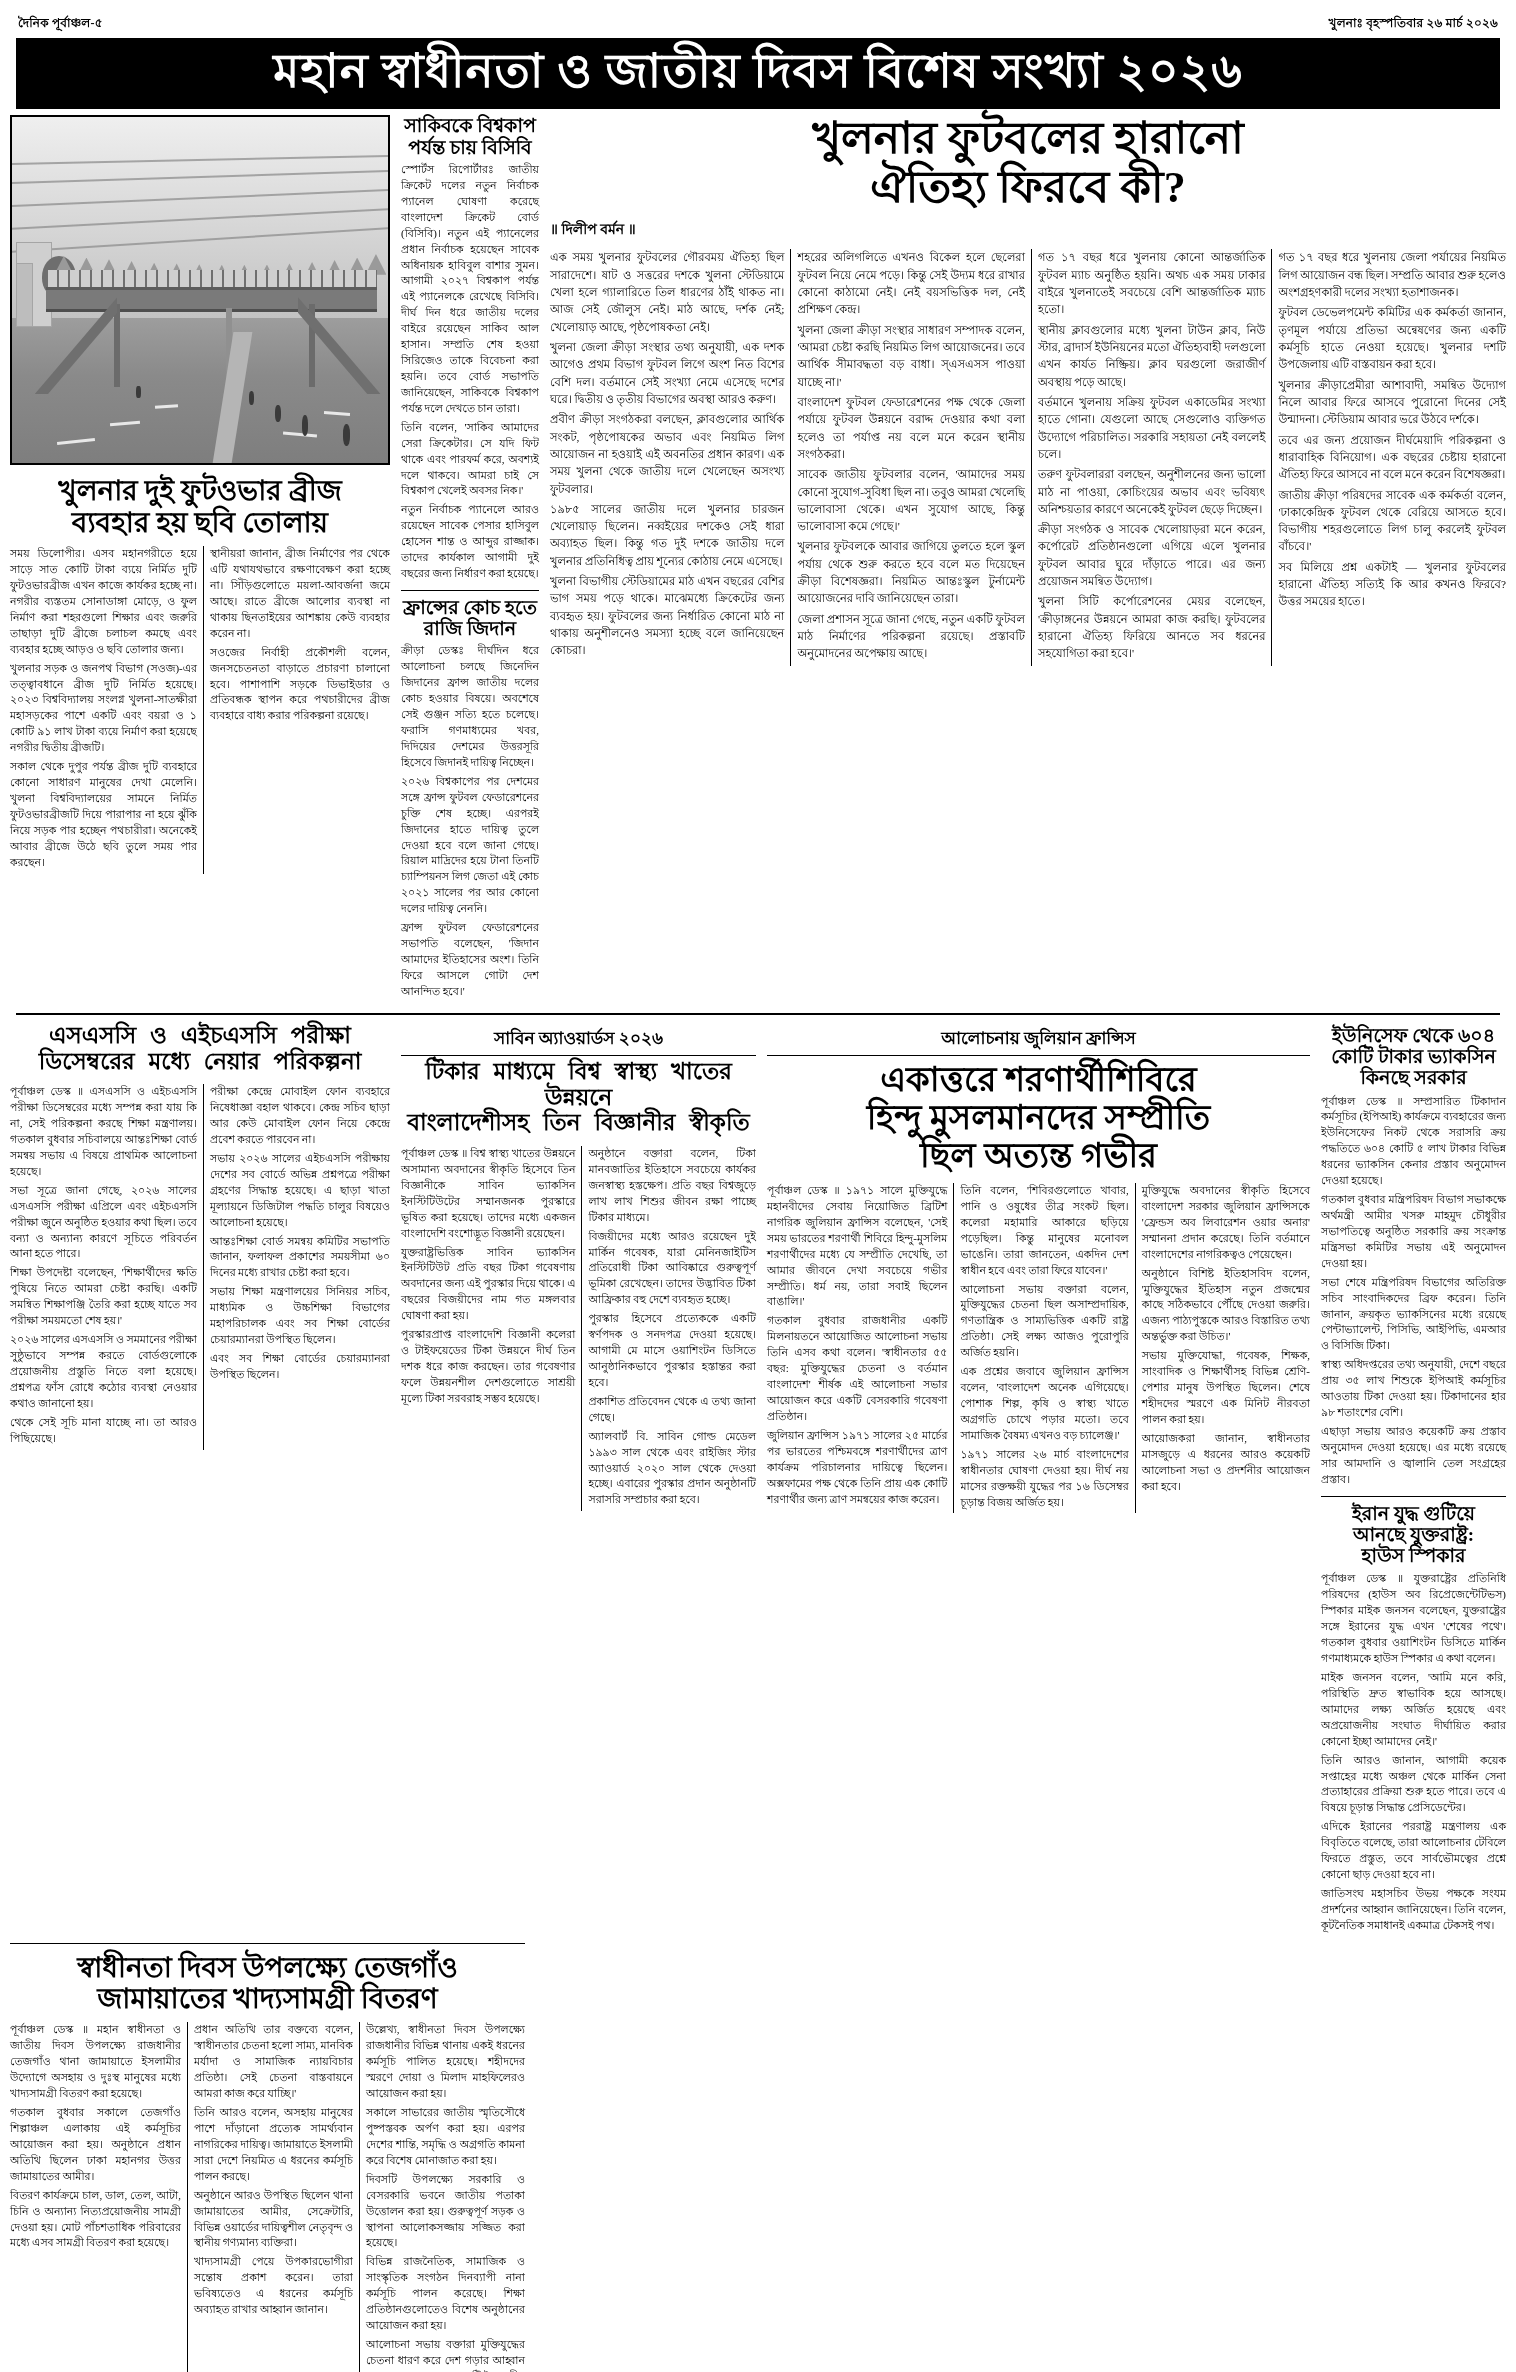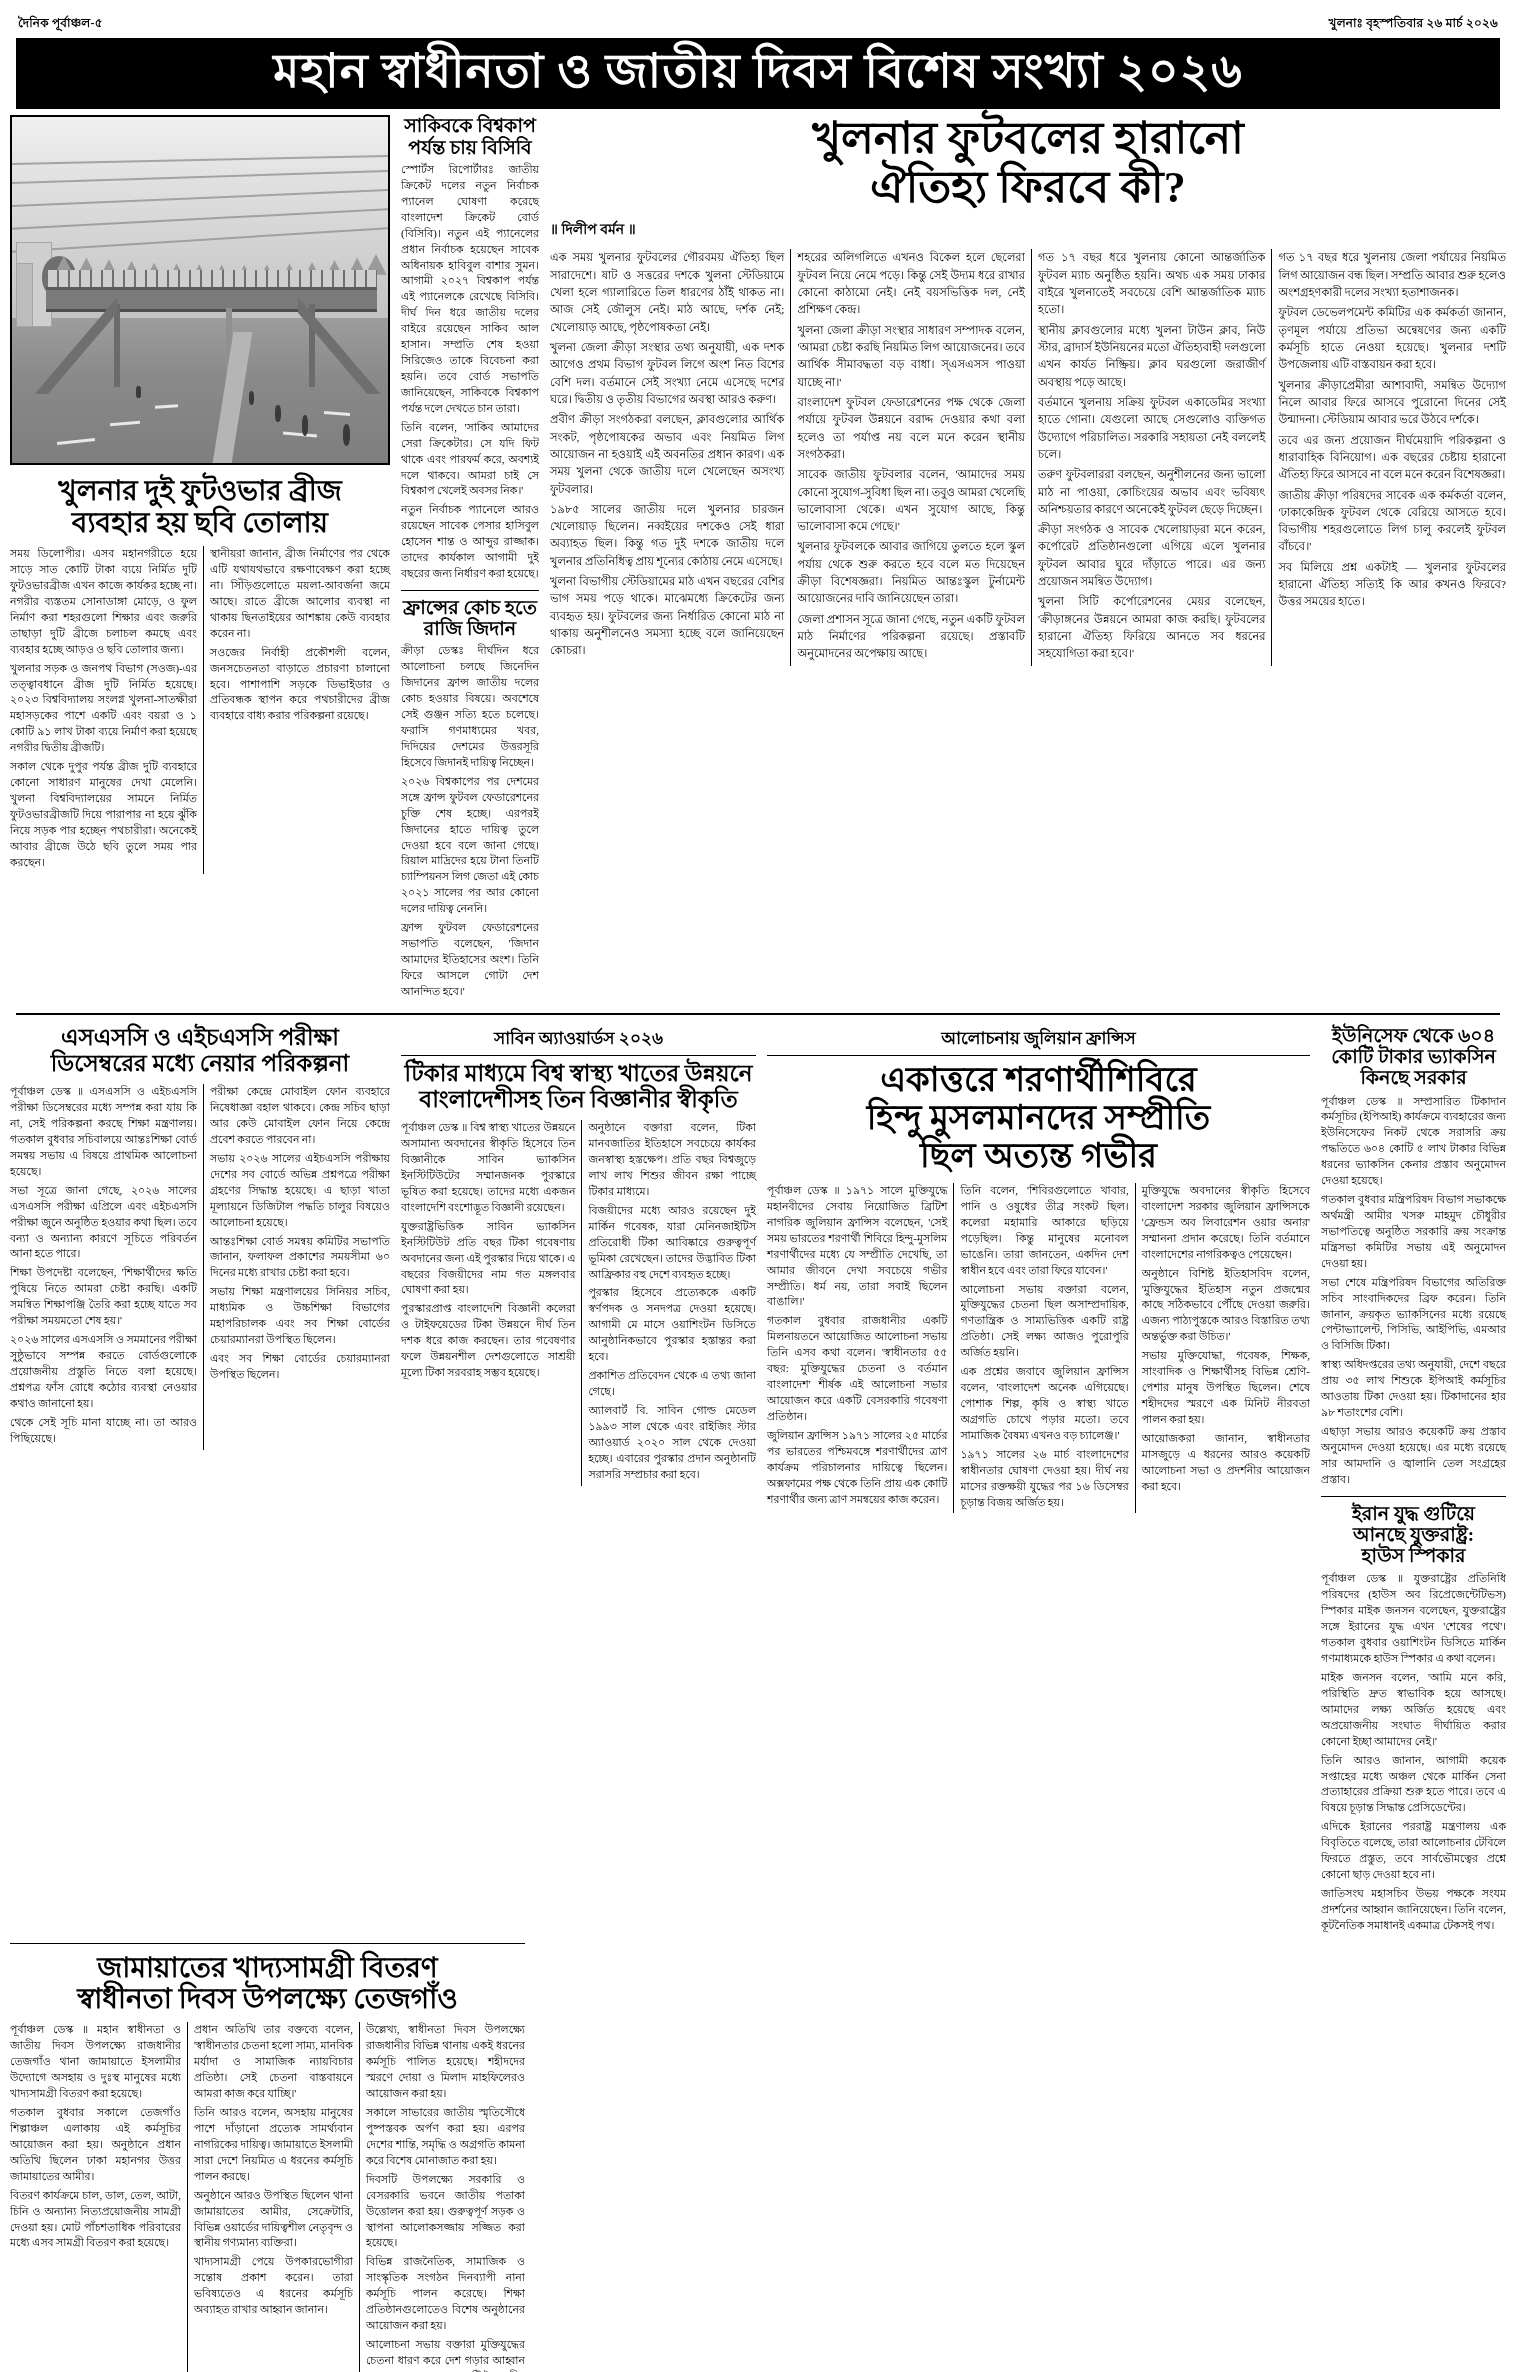--- a/index.html
+++ b/index.html
@@ -36,21 +36,21 @@
   .body{font-size:11.4px;line-height:1.52;text-align:justify;
         font-family:"Liberation Serif","DejaVu Serif",serif;
         -webkit-hyphens:auto;hyphens:auto;word-spacing:-0.3px;}
   .body p{margin:0 0 3px 0;text-indent:0;}
   .body.tight{font-size:10.9px;line-height:1.46;}
 
   .hl{font-weight:bold;text-align:center;line-height:1.12;}
   .hl-xxl{font-size:44px;}
   .hl-xl{font-size:34px;}
   .hl-l{font-size:28px;}
-  .hl-m{font-size:23px;}
+  .hl-m{font-size:23px;font-family:Liberation Mono, monospace;}
   .hl-s{font-size:19px;}
 
   .kicker{text-align:center;font-weight:bold;font-size:17px;
           border-bottom:1px solid #000;display:block;padding-bottom:2px;margin-bottom:5px;}
   .byline{font-size:14px;font-weight:bold;margin:6px 0 7px 0;}
 
   .photo{border:2px solid #000;box-sizing:border-box;position:relative;overflow:hidden;
          background:#b9b9b9;}
 
   
@@ -341,22 +341,22 @@
         <p>এদিকে ইরানের পররাষ্ট্র মন্ত্রণালয় এক বিবৃতিতে বলেছে, তারা আলোচনার টেবিলে ফিরতে প্রস্তুত, তবে সার্বভৌমত্বের প্রশ্নে কোনো ছাড় দেওয়া হবে না।</p>
         <p>জাতিসংঘ মহাসচিব উভয় পক্ষকে সংযম প্রদর্শনের আহ্বান জানিয়েছেন। তিনি বলেন, কূটনৈতিক সমাধানই একমাত্র টেকসই পথ।</p>
       </div>
     </div>
   </div>
 
   <div class="row" style="align-items:flex-start;margin-top:6px;">
     <div class="col" style="width:515px;">
       <div class="rule" style="margin:0 0 8px 0;"></div>
       <div class="hl hl-l">
+        <div>স্বাধীনতা দিবস উপলক্ষ্যে তেজগাঁও</div>
         <div>জামায়াতের খাদ্যসামগ্রী বিতরণ</div>
-        <div>স্বাধীনতা দিবস উপলক্ষ্যে তেজগাঁও</div>
       </div>
       <div class="colwrap" style="margin-top:8px;">
         <div class="col body tight" style="width:34%;">
           <p>পূর্বাঞ্চল ডেস্ক ॥ মহান স্বাধীনতা ও জাতীয় দিবস উপলক্ষ্যে রাজধানীর তেজগাঁও থানা জামায়াতে ইসলামীর উদ্যোগে অসহায় ও দুঃস্থ মানুষের মধ্যে খাদ্যসামগ্রী বিতরণ করা হয়েছে।</p>
           <p>গতকাল বুধবার সকালে তেজগাঁও শিল্পাঞ্চল এলাকায় এই কর্মসূচির আয়োজন করা হয়। অনুষ্ঠানে প্রধান অতিথি ছিলেন ঢাকা মহানগর উত্তর জামায়াতের আমীর।</p>
           <p>বিতরণ কার্যক্রমে চাল, ডাল, তেল, আটা, চিনি ও অন্যান্য নিত্যপ্রয়োজনীয় সামগ্রী দেওয়া হয়। মোট পাঁচশতাধিক পরিবারের মধ্যে এসব সামগ্রী বিতরণ করা হয়েছে।</p>
         </div>
         <div class="col body tight" style="width:33%;">
           <p>প্রধান অতিথি তার বক্তব্যে বলেন, 'স্বাধীনতার চেতনা হলো সাম্য, মানবিক মর্যাদা ও সামাজিক ন্যায়বিচার প্রতিষ্ঠা। সেই চেতনা বাস্তবায়নে আমরা কাজ করে যাচ্ছি।'</p>
           <p>তিনি আরও বলেন, অসহায় মানুষের পাশে দাঁড়ানো প্রত্যেক সামর্থ্যবান নাগরিকের দায়িত্ব। জামায়াতে ইসলামী সারা দেশে নিয়মিত এ ধরনের কর্মসূচি পালন করছে।</p>

